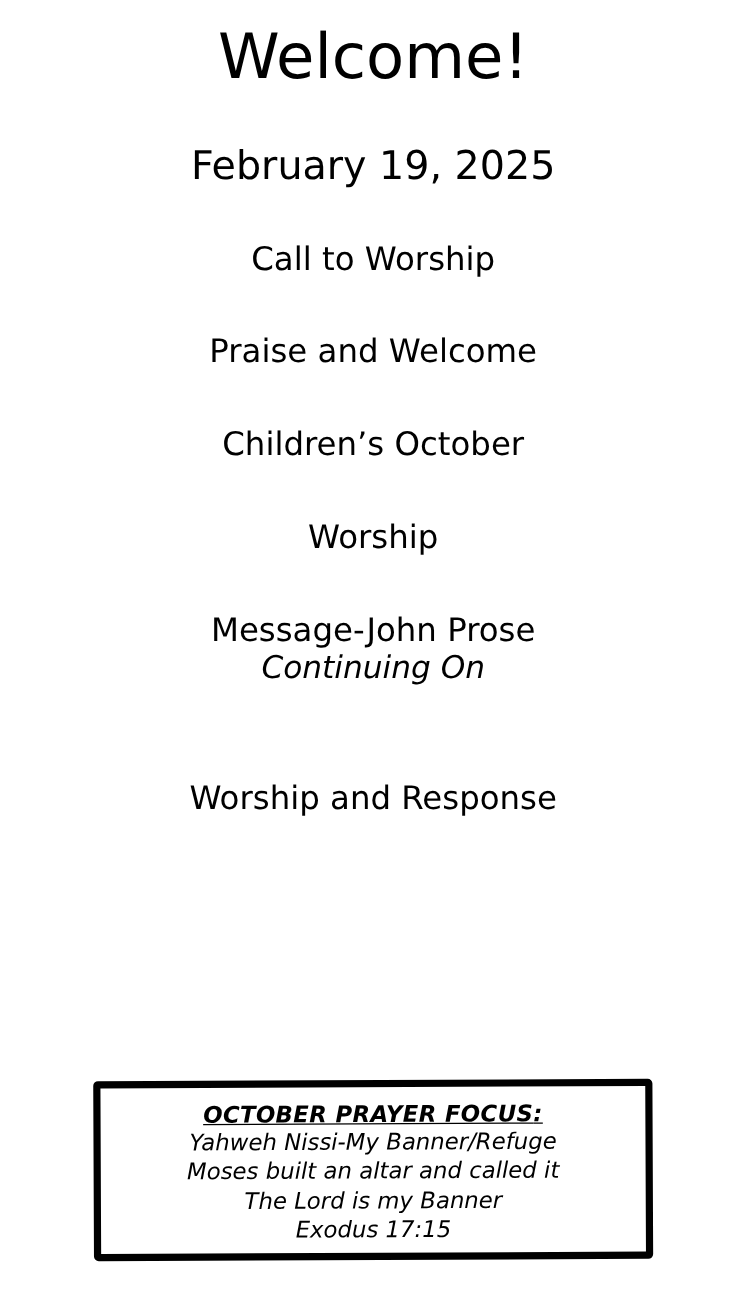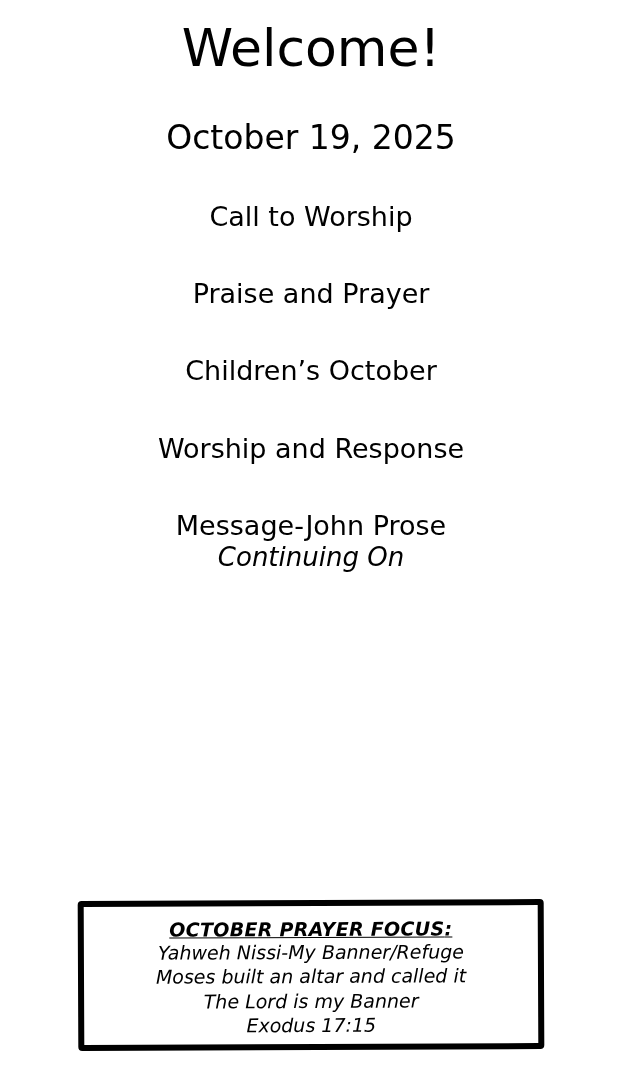--- a/index.html
+++ b/index.html
@@ -92,38 +92,41 @@
 </style>
 </head>
 <body>
 
 <div class="page">
 
   <div class="bulletin">
 
     <h1 class="title">Welcome!</h1>
 
-    <div class="date">October 19, 2025</div>
+    <div class="date">February 19, 2025</div>
 
     <ul class="order-list">
       <li class="order-item first-item">
         <span>Call to Worship</span>
       </li>
       <li class="order-item">
-        <span>Praise and Prayer</span>
+        <span>Praise and Welcome</span>
       </li>
       <li class="order-item">
         <span>Children’s October</span>
       </li>
       <li class="order-item">
-        <span>Worship and Response</span>
+        <span>Worship</span>
       </li>
       <li class="order-item spaced-after">
         <span>Message-John Prose</span>
         <span class="sub">Continuing On</span>
+      </li>
+      <li class="order-item">
+        <span>Worship and Response</span>
       </li>
     </ul>
 
   </div>
 
   <div class="focus-box">
     <div class="focus-heading"><span>OCTOBER  PRAYER FOCUS</span><span style="text-decoration: none;">:</span></div>
     <div class="focus-line">Yahweh Nissi-My Banner/Refuge</div>
     <div class="focus-line">Moses built an altar and called it</div>
     <div class="focus-line">The Lord is my Banner</div>

